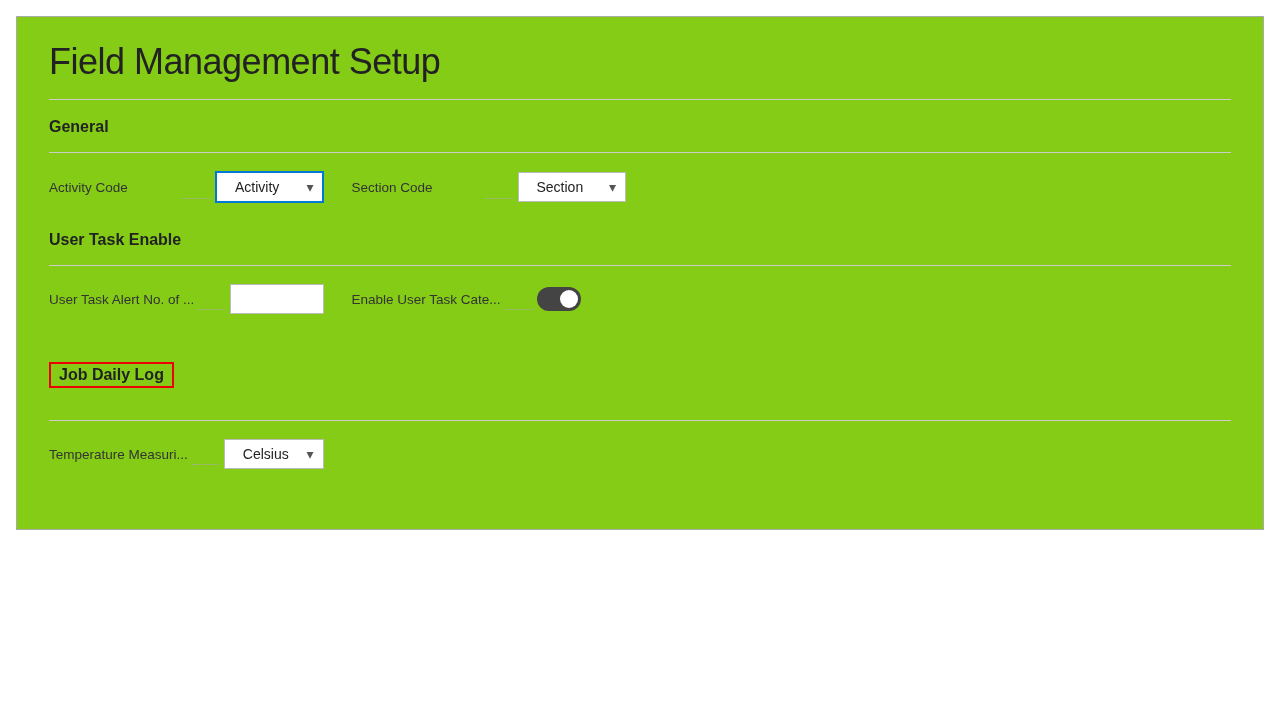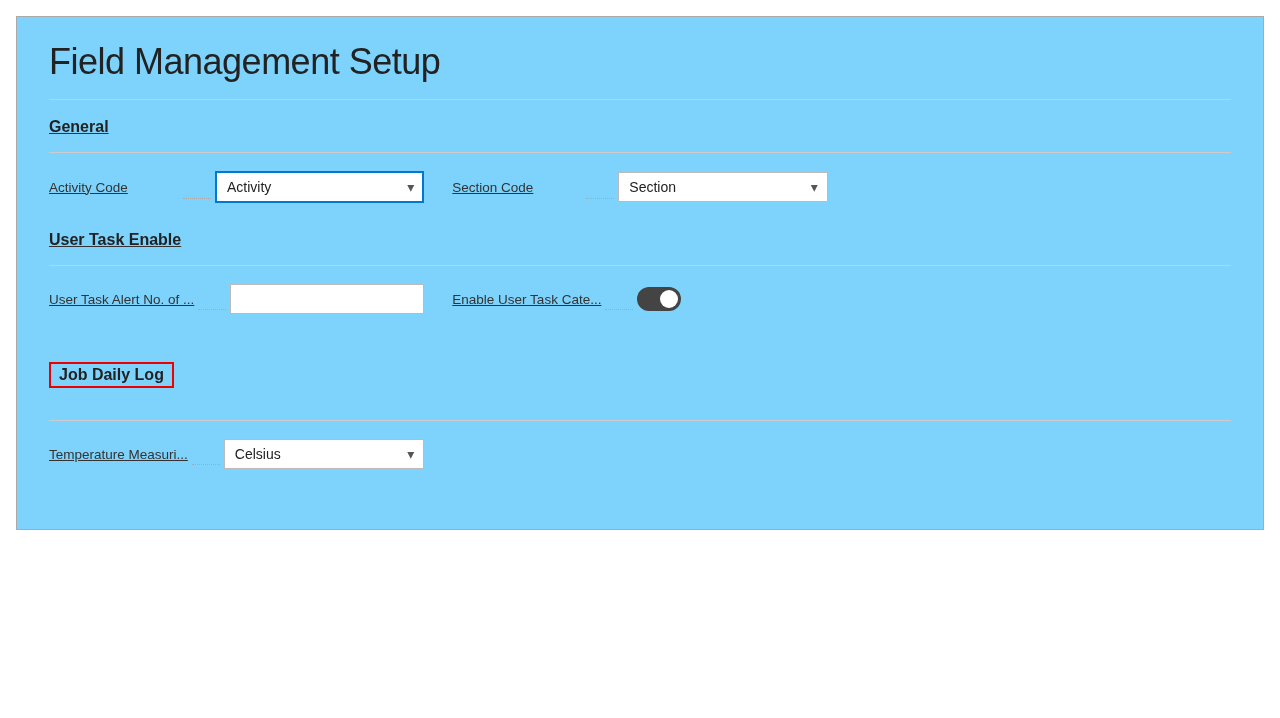--- a/index.html
+++ b/index.html
@@ -5,21 +5,21 @@
     * { box-sizing: border-box; margin: 0; padding: 0; }
     body {
       font-family: 'Segoe UI', Arial, sans-serif;
       background: #fff;
       color: #333;
       padding: 16px;
     }
     .page-container {
       border: 1.5px solid #aaa;
       padding: 24px 32px 32px 32px;
-      background: #7dd3fc;
+      background: #84cc16;
       max-width: 1248px;
       margin: 0 auto;
     }
     .page-title {
       font-size: 36px;
       font-weight: 300;
       color: #222;
       margin-bottom: 16px;
       letter-spacing: -0.5px;
     }
@@ -38,21 +38,21 @@
       display: inline-block;
       font-size: 16px;
       font-weight: 700;
       color: #222;
       border: 2px solid #e00;
       padding: 2px 8px;
       margin-bottom: 16px;
     }
     .form-grid {
       display: grid;
-      grid-template-columns: 1fr 1fr 1fr;
+      grid-template-columns: 1fr 1fr 1fr 1fr;
       gap: 14px 28px;
       margin-bottom: 24px;
     }
     .form-row {
       display: flex;
       align-items: center;
       gap: 0;
     }
     .form-label {
       font-size: 13.5px;
@@ -70,21 +70,21 @@
       top: 0px;
       align-self: flex-end;
       margin-bottom: 4px;
     }
     .form-control-wrap {
       flex: 1;
       min-width: 0;
     }
     .form-select {
       width: 100%;
-      padding: 6px 32px 6px 10px;
+      padding: 6px 32px 6px 18px;
       border: 1px solid #bbb;
       background: #fff;
       font-size: 14px;
       color: #222;
       appearance: none;
       -webkit-appearance: none;
       cursor: pointer;
       outline: none;
       position: relative;
     }
@@ -146,21 +146,20 @@
       transition: .3s;
     }
     .toggle input:checked + .toggle-slider {
       background-color: #444;
     }
     .toggle input:checked + .toggle-slider::before {
       transform: translateX(20px);
     }
     .section-block {
       margin-bottom: 28px;
-      text-decoration: underline;
     }
     .section-job-daily {
       margin-top: 8px;
     }
   </style>
 </head>
 <body>
 
 <div class="page-container">
 

